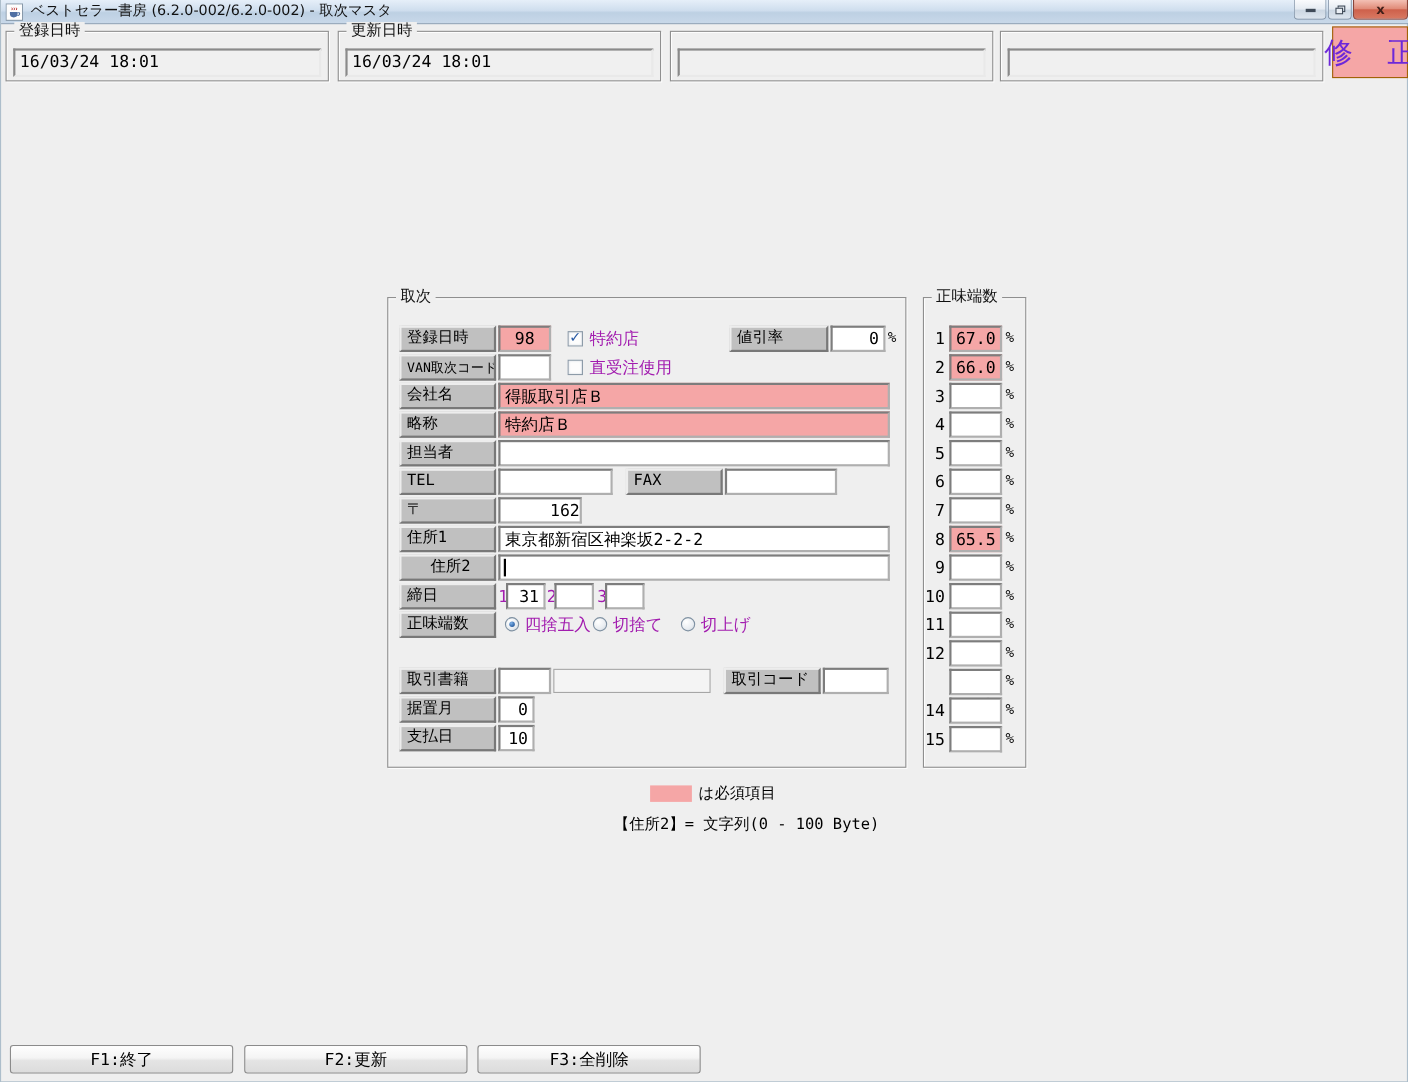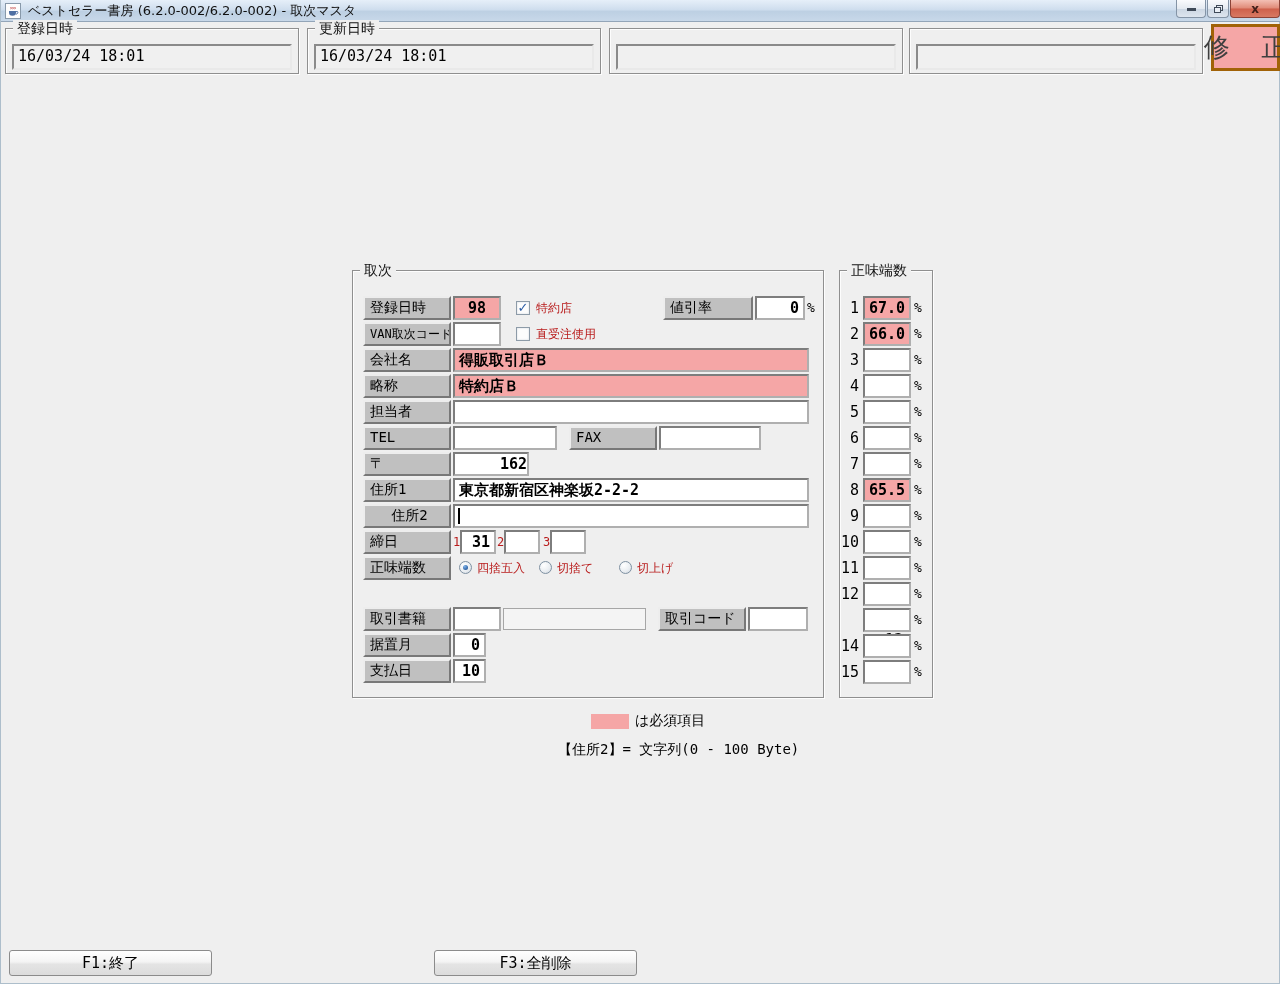--- a/index.html
+++ b/index.html
@@ -33,35 +33,35 @@
   .gtitle { position:absolute; top:-9px; left:7px; background:#EFEFEF; padding:0 4px;
     font-size:14px; color:#111; line-height:16px; white-space:nowrap; }
 
   
   .hfield { position:absolute; left:6px; right:6px; top:15px; height:26px; background:#F0F0F0;
     border:2px solid; border-color:#8A8A8A #E9E9E9 #E9E9E9 #8A8A8A;
     font-size:15px; line-height:21px; padding-left:4px; color:#000; }
 
   
   .modebox { position:absolute; left:1210px; top:24px; width:69px; height:47px;
-    background:#F5A6A6; border:3px solid #a16207; display:flex; align-items:center; justify-content:center;
-    font-size:26px; color:#404040; white-space:pre; }
+    background:#F5A6A6; border:1px solid #a16207; display:flex; align-items:center; justify-content:center;
+    font-size:26px; color:#6d28d9; white-space:pre; }
 
   
   .flabel { position:absolute; height:24px; background:#C0C0C0;
     border:2px solid; border-color:#EDEDED #787878 #787878 #EDEDED;
     font-size:14px; line-height:19px; padding-left:5px; color:#000; white-space:nowrap; overflow:hidden; }
   .field { position:absolute; height:24px; background:#FFF;
     border:2px solid #AFAFAF; border-top-color:#7D7D7D; border-left-color:#7D7D7D;
-    font-size:15px; line-height:20px; padding:0 4px; color:#000; white-space:nowrap; overflow:hidden;font-weight:bold; }
+    font-size:15px; line-height:20px; padding:0 4px; color:#000; white-space:nowrap; overflow:hidden; }
   .field.pink { background:#F5A6A6; }
   .field.ralign { text-align:right; }
   .field.calign { text-align:center; }
   .field.flat { border:1px solid #A6A6A6; background:#F4F4F4; }
-  .stext { position:absolute; font-size:12px; line-height:24px; color:#b91c1c; white-space:nowrap; }
+  .stext { position:absolute; font-size:15px; line-height:24px; color:#a21caf; white-space:nowrap; }
   .pct { position:absolute; font-size:13px; line-height:24px; color:#000; }
 
   .checkbox { position:absolute; width:14px; height:14px; background:#FDFDFD;
     border:1px solid #8D9BA8; box-shadow:inset 0 0 2px #CEd6DE; display:flex; align-items:center; justify-content:center; }
   .checkbox .mark { display:none; color:#2B5CA5; font-family:"DejaVu Sans",sans-serif; font-size:13px; font-weight:bold; line-height:1; margin-top:-2px; }
   .checkbox.checked .mark { display:block; }
 
   .radio { position:absolute; width:13px; height:13px; border-radius:50%;
     background:radial-gradient(circle at 35% 30%,#FFFFFF 0%,#E9EDF1 60%,#C9D2DA 100%);
     border:1px solid #7F91A2; }
@@ -194,20 +194,21 @@
   <div class="gbox" style="left:838px;top:270px;width:94px;height:428px;">
     <div class="gtitle">正味端数</div>
   </div>
   <div id="billing-rows"></div>
 
   <div class="swatch"></div>
   <div class="legend-text">は必須項目</div>
   <div class="hint-text">【住所2】= 文字列(0 - 100 Byte)</div>
 
   <div class="fbtn" style="left:8px;">F1:終了</div>
+  <div class="fbtn" style="left:221px;">F2:更新</div>
   <div class="fbtn" style="left:433px;">F3:全削除</div>
 
 <div class="rate-no" style="left: 840px; top: 296px;">1</div>
     <div class="field ralign pink" style="left: 862px; top: 296px; width: 48px;">67.0</div>
     <div class="pct" style="left: 913px; top: 296px;">%</div>
     <div class="rate-no" style="left: 840px; top: 322px;">2</div>
     <div class="field ralign pink" style="left: 862px; top: 322px; width: 48px;">66.0</div>
     <div class="pct" style="left: 913px; top: 322px;">%</div>
     <div class="rate-no" style="left: 840px; top: 348px;">3</div>
     <div class="field ralign" style="left: 862px; top: 348px; width: 48px;"></div>

